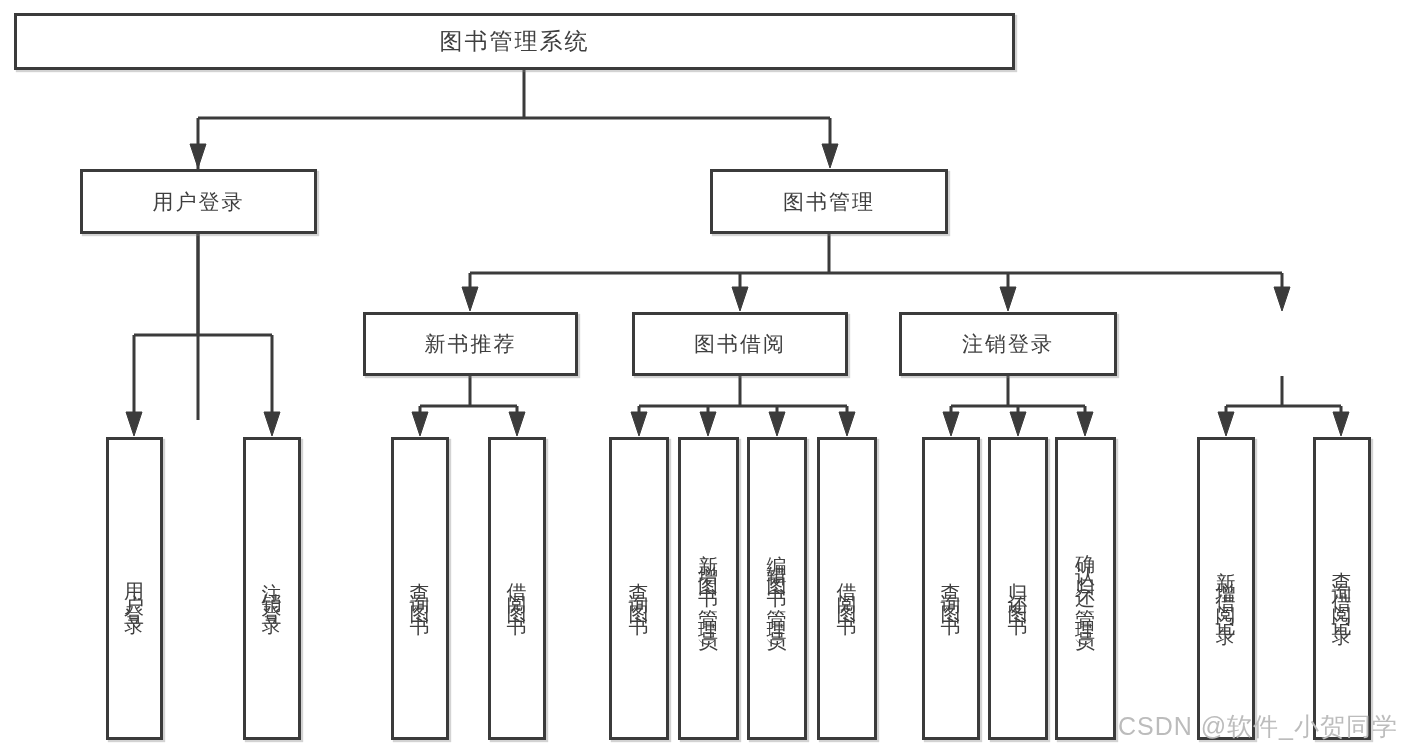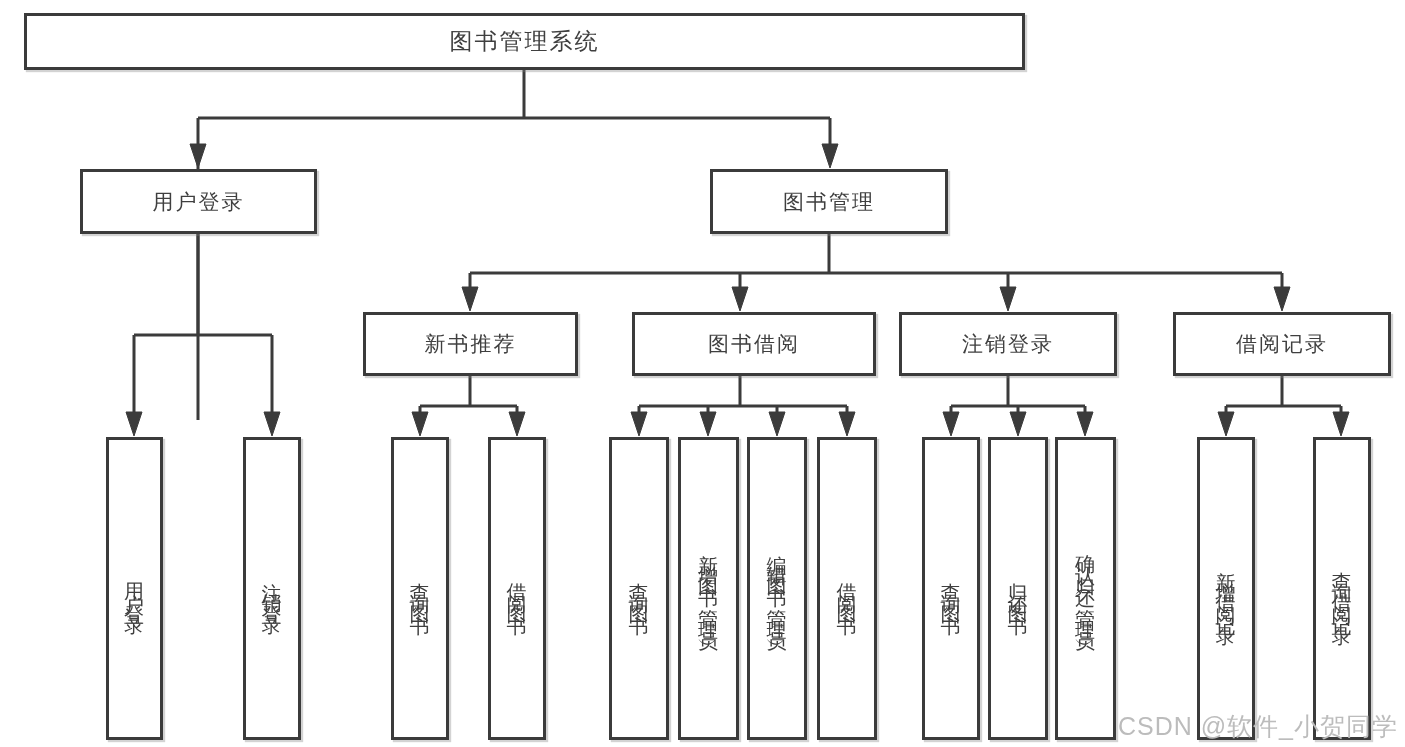--- a/index.html
+++ b/index.html
@@ -76,42 +76,39 @@
     <path d="M1008 376 V406 M951 406 H1085 M951 406 V414 M1018 406 V414 M1085 406 V414"></path>
     <polygon points="943,412 959,412 951,436"></polygon>
     <polygon points="1010,412 1026,412 1018,436"></polygon>
     <polygon points="1077,412 1093,412 1085,436"></polygon>
 
     <path d="M1282 376 V406 M1226 406 H1341 M1226 406 V414 M1341 406 V414"></path>
     <polygon points="1218,412 1234,412 1226,436"></polygon>
     <polygon points="1333,412 1349,412 1341,436"></polygon>
   </svg>
 
-  <div class="box h0" style="left:24px;top:13px;width:1001px;height:57px;">
+  <div class="box h0" style="left:14px;top:13px;width:1001px;height:57px;">
     <span>图书管理系统</span>
   </div>
 
   <div class="box h1" style="left:80px;top:169px;width:237px;height:65px;">
     <span>用户登录</span>
   </div>
   <div class="box h1" style="left:710px;top:169px;width:238px;height:65px;">
     <span>图书管理</span>
   </div>
 
   <div class="box h2" style="left:363px;top:312px;width:215px;height:64px;">
     <span>新书推荐</span>
   </div>
-  <div class="box h2" style="left:632px;top:312px;width:244px;height:64px;">
+  <div class="box h2" style="left:632px;top:312px;width:216px;height:64px;">
     <span>图书借阅</span>
   </div>
   <div class="box h2" style="left:899px;top:312px;width:218px;height:64px;">
     <span>注销登录</span>
-  </div>
-  <div class="box h2" style="left:1173px;top:312px;width:218px;height:64px;">
-    <span>借阅记录</span>
   </div>
 
   <div class="box leaf" style="left:106px;top:437px;width:57px;height:303px;">
     <span class="vtext">用户登录</span>
   </div>
   <div class="box leaf" style="left:243px;top:437px;width:58px;height:303px;">
     <span class="vtext">注销登录</span>
   </div>
 
   <div class="box leaf" style="left:391px;top:437px;width:58px;height:303px;">

